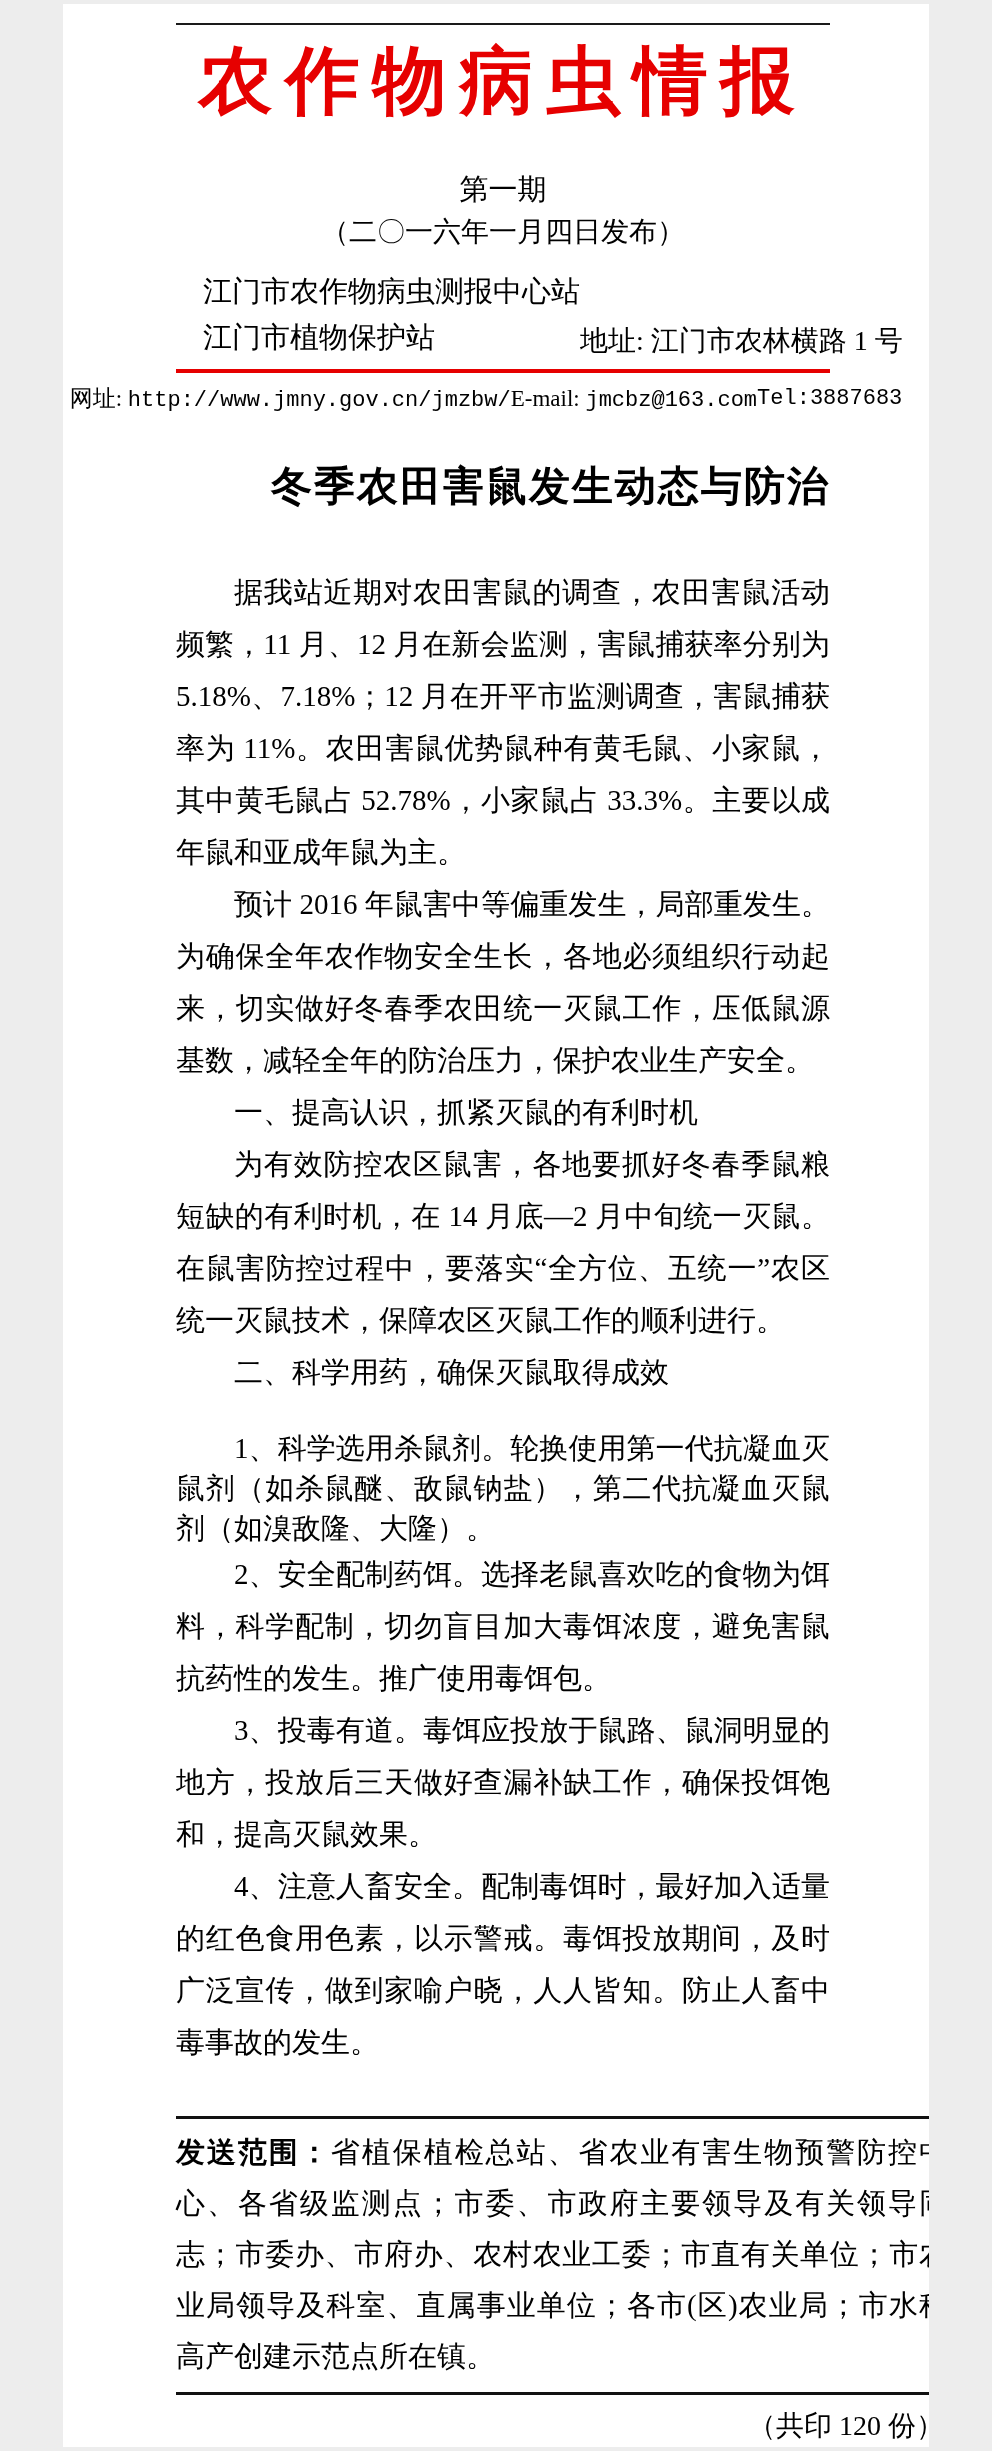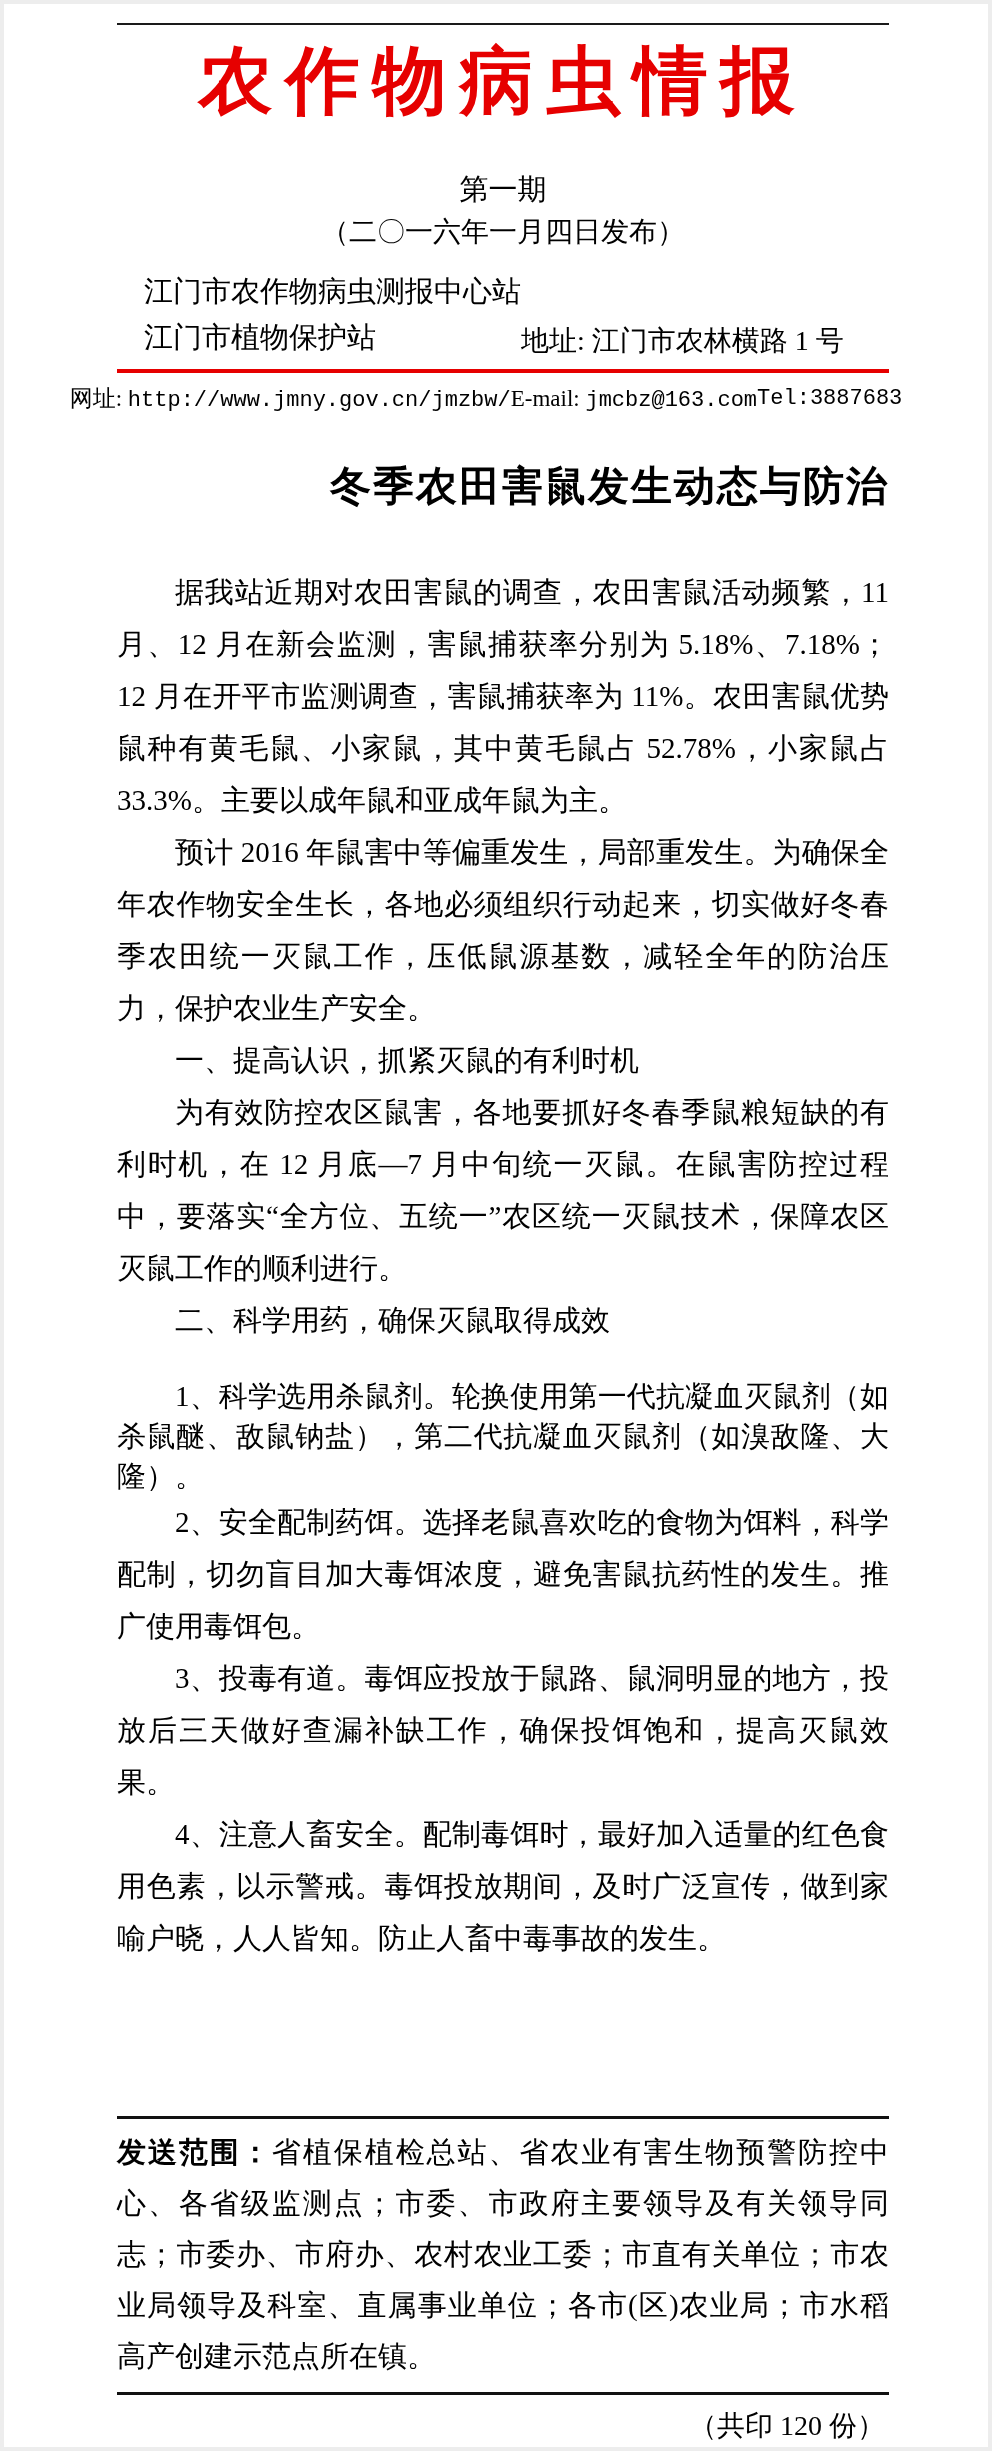--- a/index.html
+++ b/index.html
@@ -3,21 +3,21 @@
 <meta charset="utf-8">
 <style>
   html,body { margin:0; padding:0; }
   body {
     background:#ededed;
     font-family:"Liberation Serif", serif;
     color:#000;
   }
   .page {
     position:relative;
-    width:984px;
+    width:866px;
     height:2443px;
     margin:4px auto;
     background:#ffffff;
     overflow:hidden;
   }
   .content { padding:0 99px 0 113px; } 
 
   .topline {
     border-top:2px solid #1a1a1a;
     margin-top:19px;
@@ -149,21 +149,21 @@
       <span><span>E-mail: </span><span class="mono">jmcbz@163.com</span></span>
       <span class="mono">Tel:3887683</span>
     </div>
 
     <div class="article-title">冬季农田害鼠发生动态与防治</div>
 
     <div class="body-text">
       <p>据我站近期对农田害鼠的调查，农田害鼠活动频繁，11 月、12 月在新会监测，害鼠捕获率分别为 5.18%、7.18%；12 月在开平市监测调查，害鼠捕获率为 11%。农田害鼠优势鼠种有黄毛鼠、小家鼠，其中黄毛鼠占 52.78%，小家鼠占 33.3%。主要以成年鼠和亚成年鼠为主。</p>
       <p>预计 2016 年鼠害中等偏重发生，局部重发生。为确保全年农作物安全生长，各地必须组织行动起来，切实做好冬春季农田统一灭鼠工作，压低鼠源基数，减轻全年的防治压力，保护农业生产安全。</p>
       <p>一、提高认识，抓紧灭鼠的有利时机</p>
-      <p>为有效防控农区鼠害，各地要抓好冬春季鼠粮短缺的有利时机，在 12 月底—7 月中旬统一灭鼠。在鼠害防控过程中，要落实“全方位、五统一”农区统一灭鼠技术，保障农区灭鼠工作的顺利进行。</p>
+      <p>为有效防控农区鼠害，各地要抓好冬春季鼠粮短缺的有利时机，在 14 月底—2 月中旬统一灭鼠。在鼠害防控过程中，要落实“全方位、五统一”农区统一灭鼠技术，保障农区灭鼠工作的顺利进行。</p>
       <p>二、科学用药，确保灭鼠取得成效</p>
       <p class="tight">1、科学选用杀鼠剂。轮换使用第一代抗凝血灭鼠剂（如杀鼠醚、敌鼠钠盐），第二代抗凝血灭鼠剂（如溴敌隆、大隆）。</p>
       <p>2、安全配制药饵。选择老鼠喜欢吃的食物为饵料，科学配制，切勿盲目加大毒饵浓度，避免害鼠抗药性的发生。推广使用毒饵包。</p>
       <p>3、投毒有道。毒饵应投放于鼠路、鼠洞明显的地方，投放后三天做好查漏补缺工作，确保投饵饱和，提高灭鼠效果。</p>
       <p>4、注意人畜安全。配制毒饵时，最好加入适量的红色食用色素，以示警戒。毒饵投放期间，及时广泛宣传，做到家喻户晓，人人皆知。防止人畜中毒事故的发生。</p>
     </div>
 
   </div>
 
   <div class="doc-footer">

